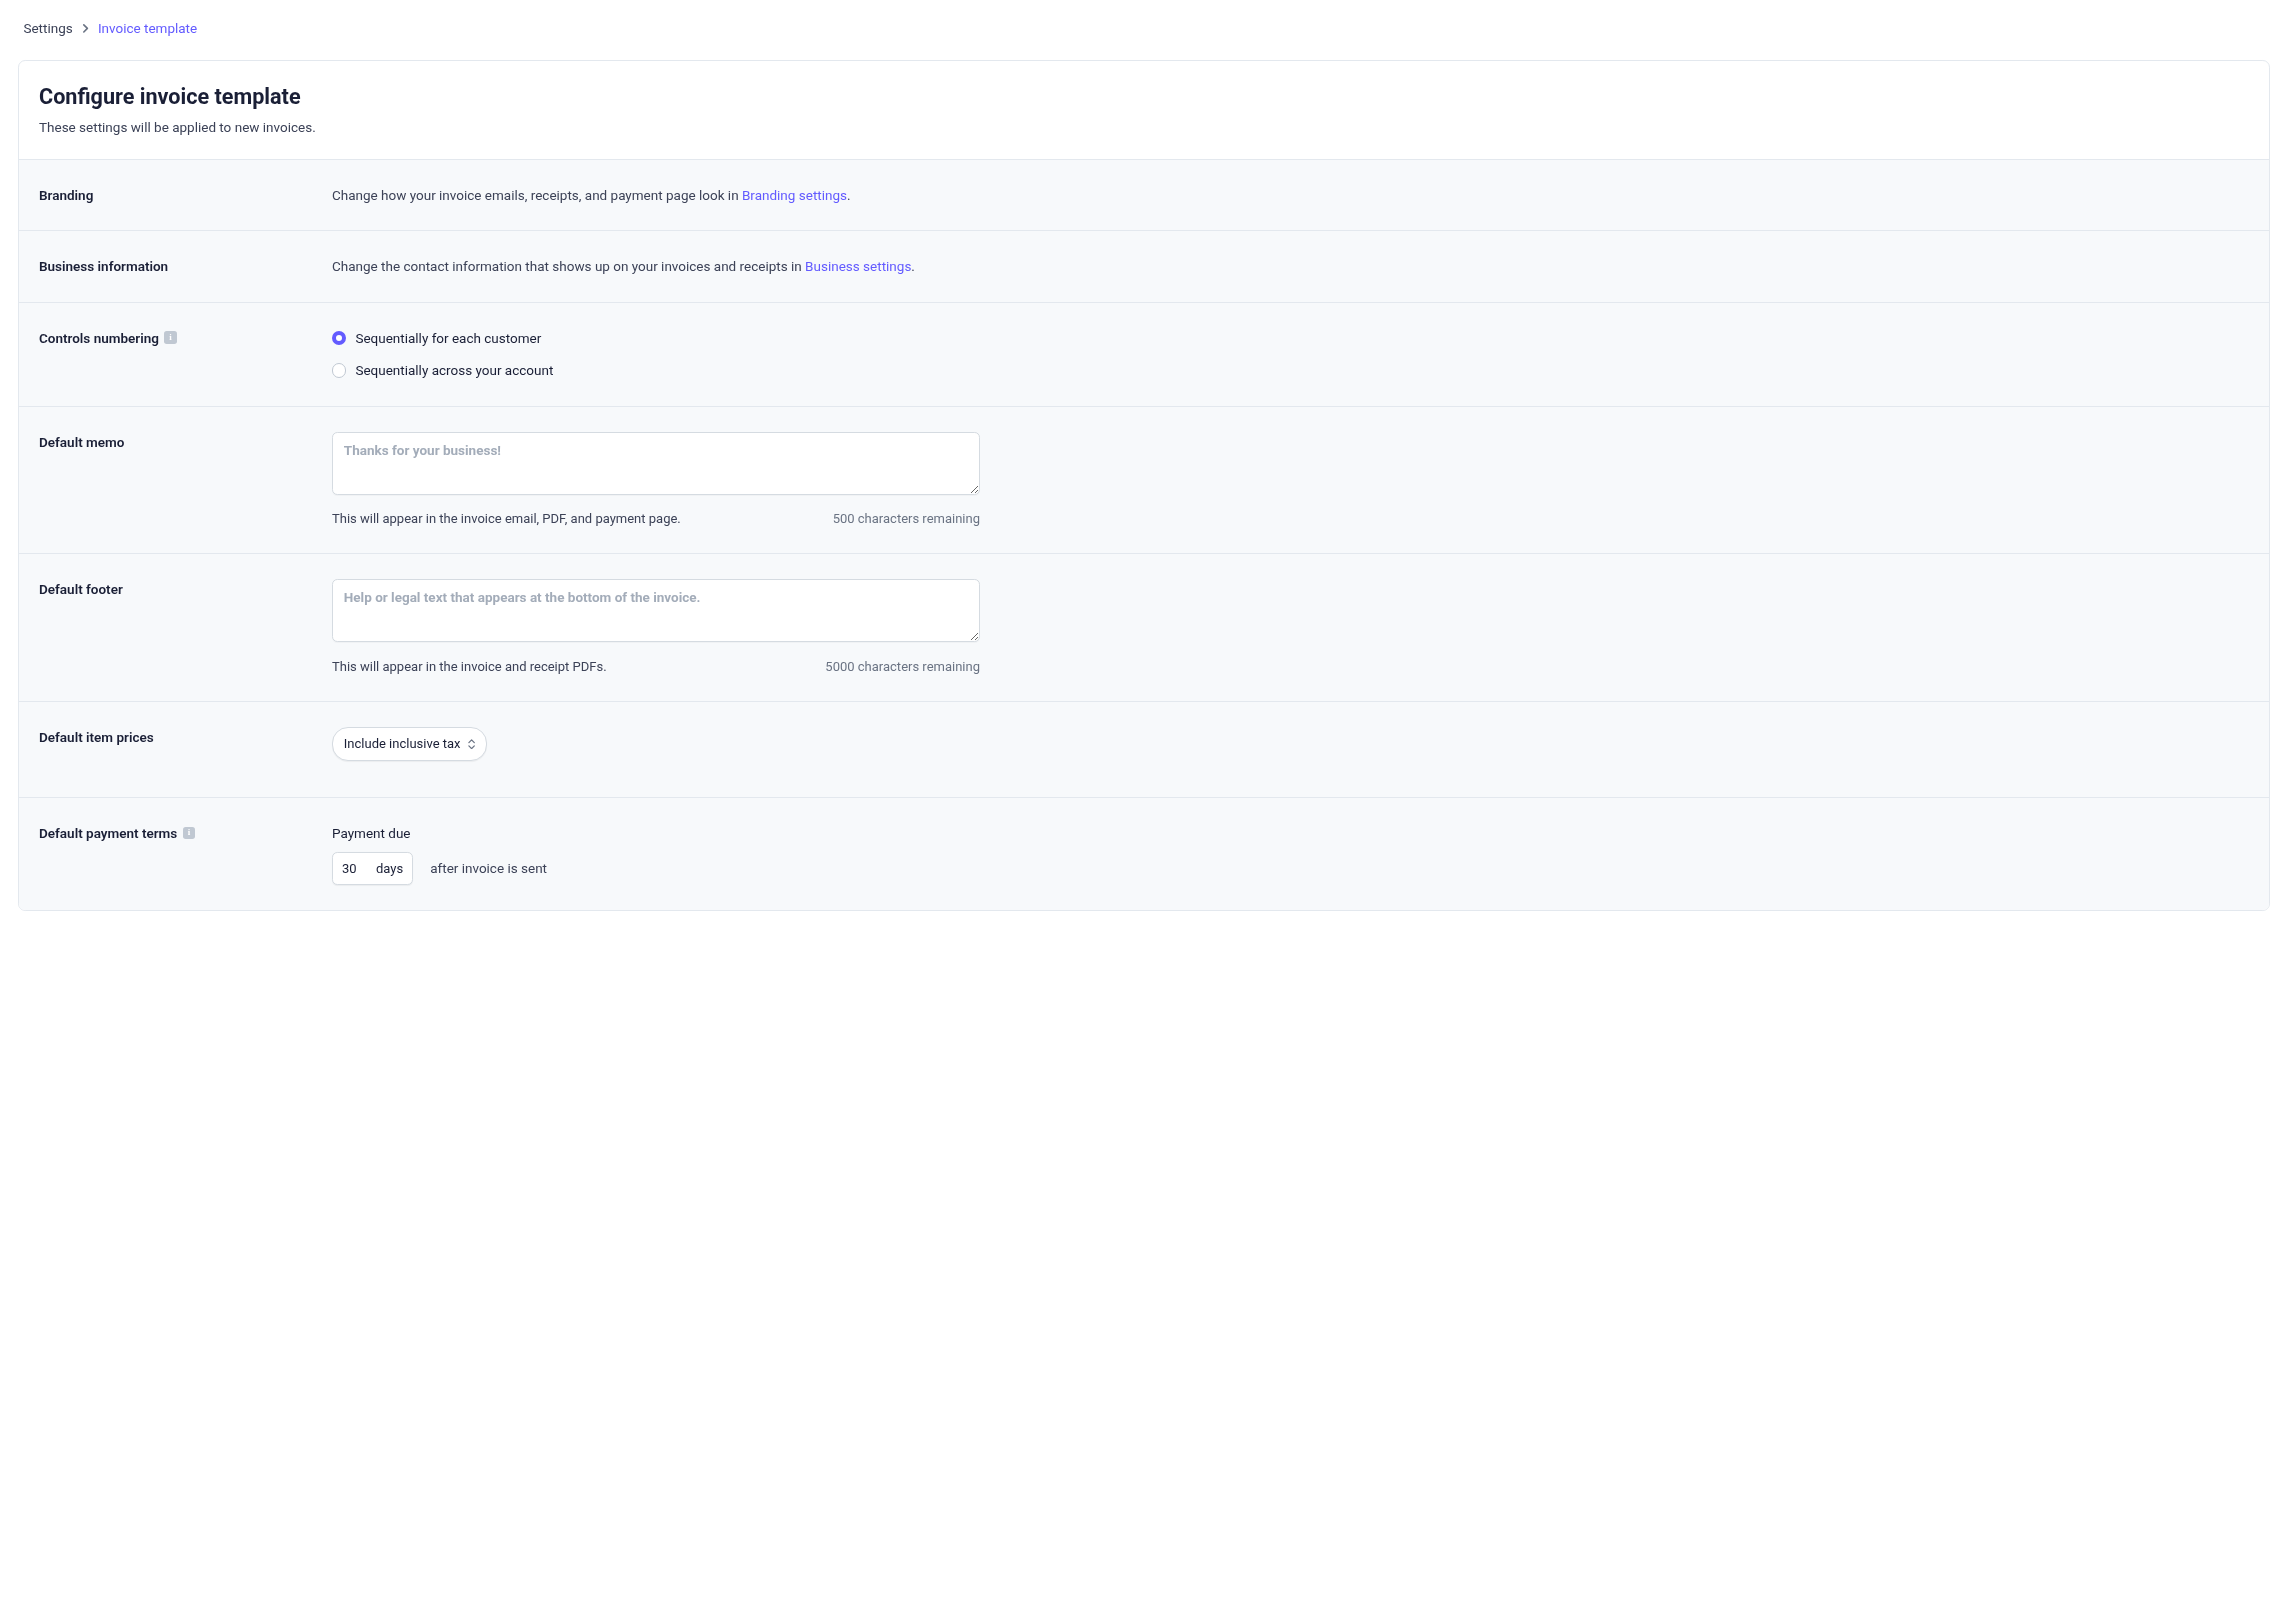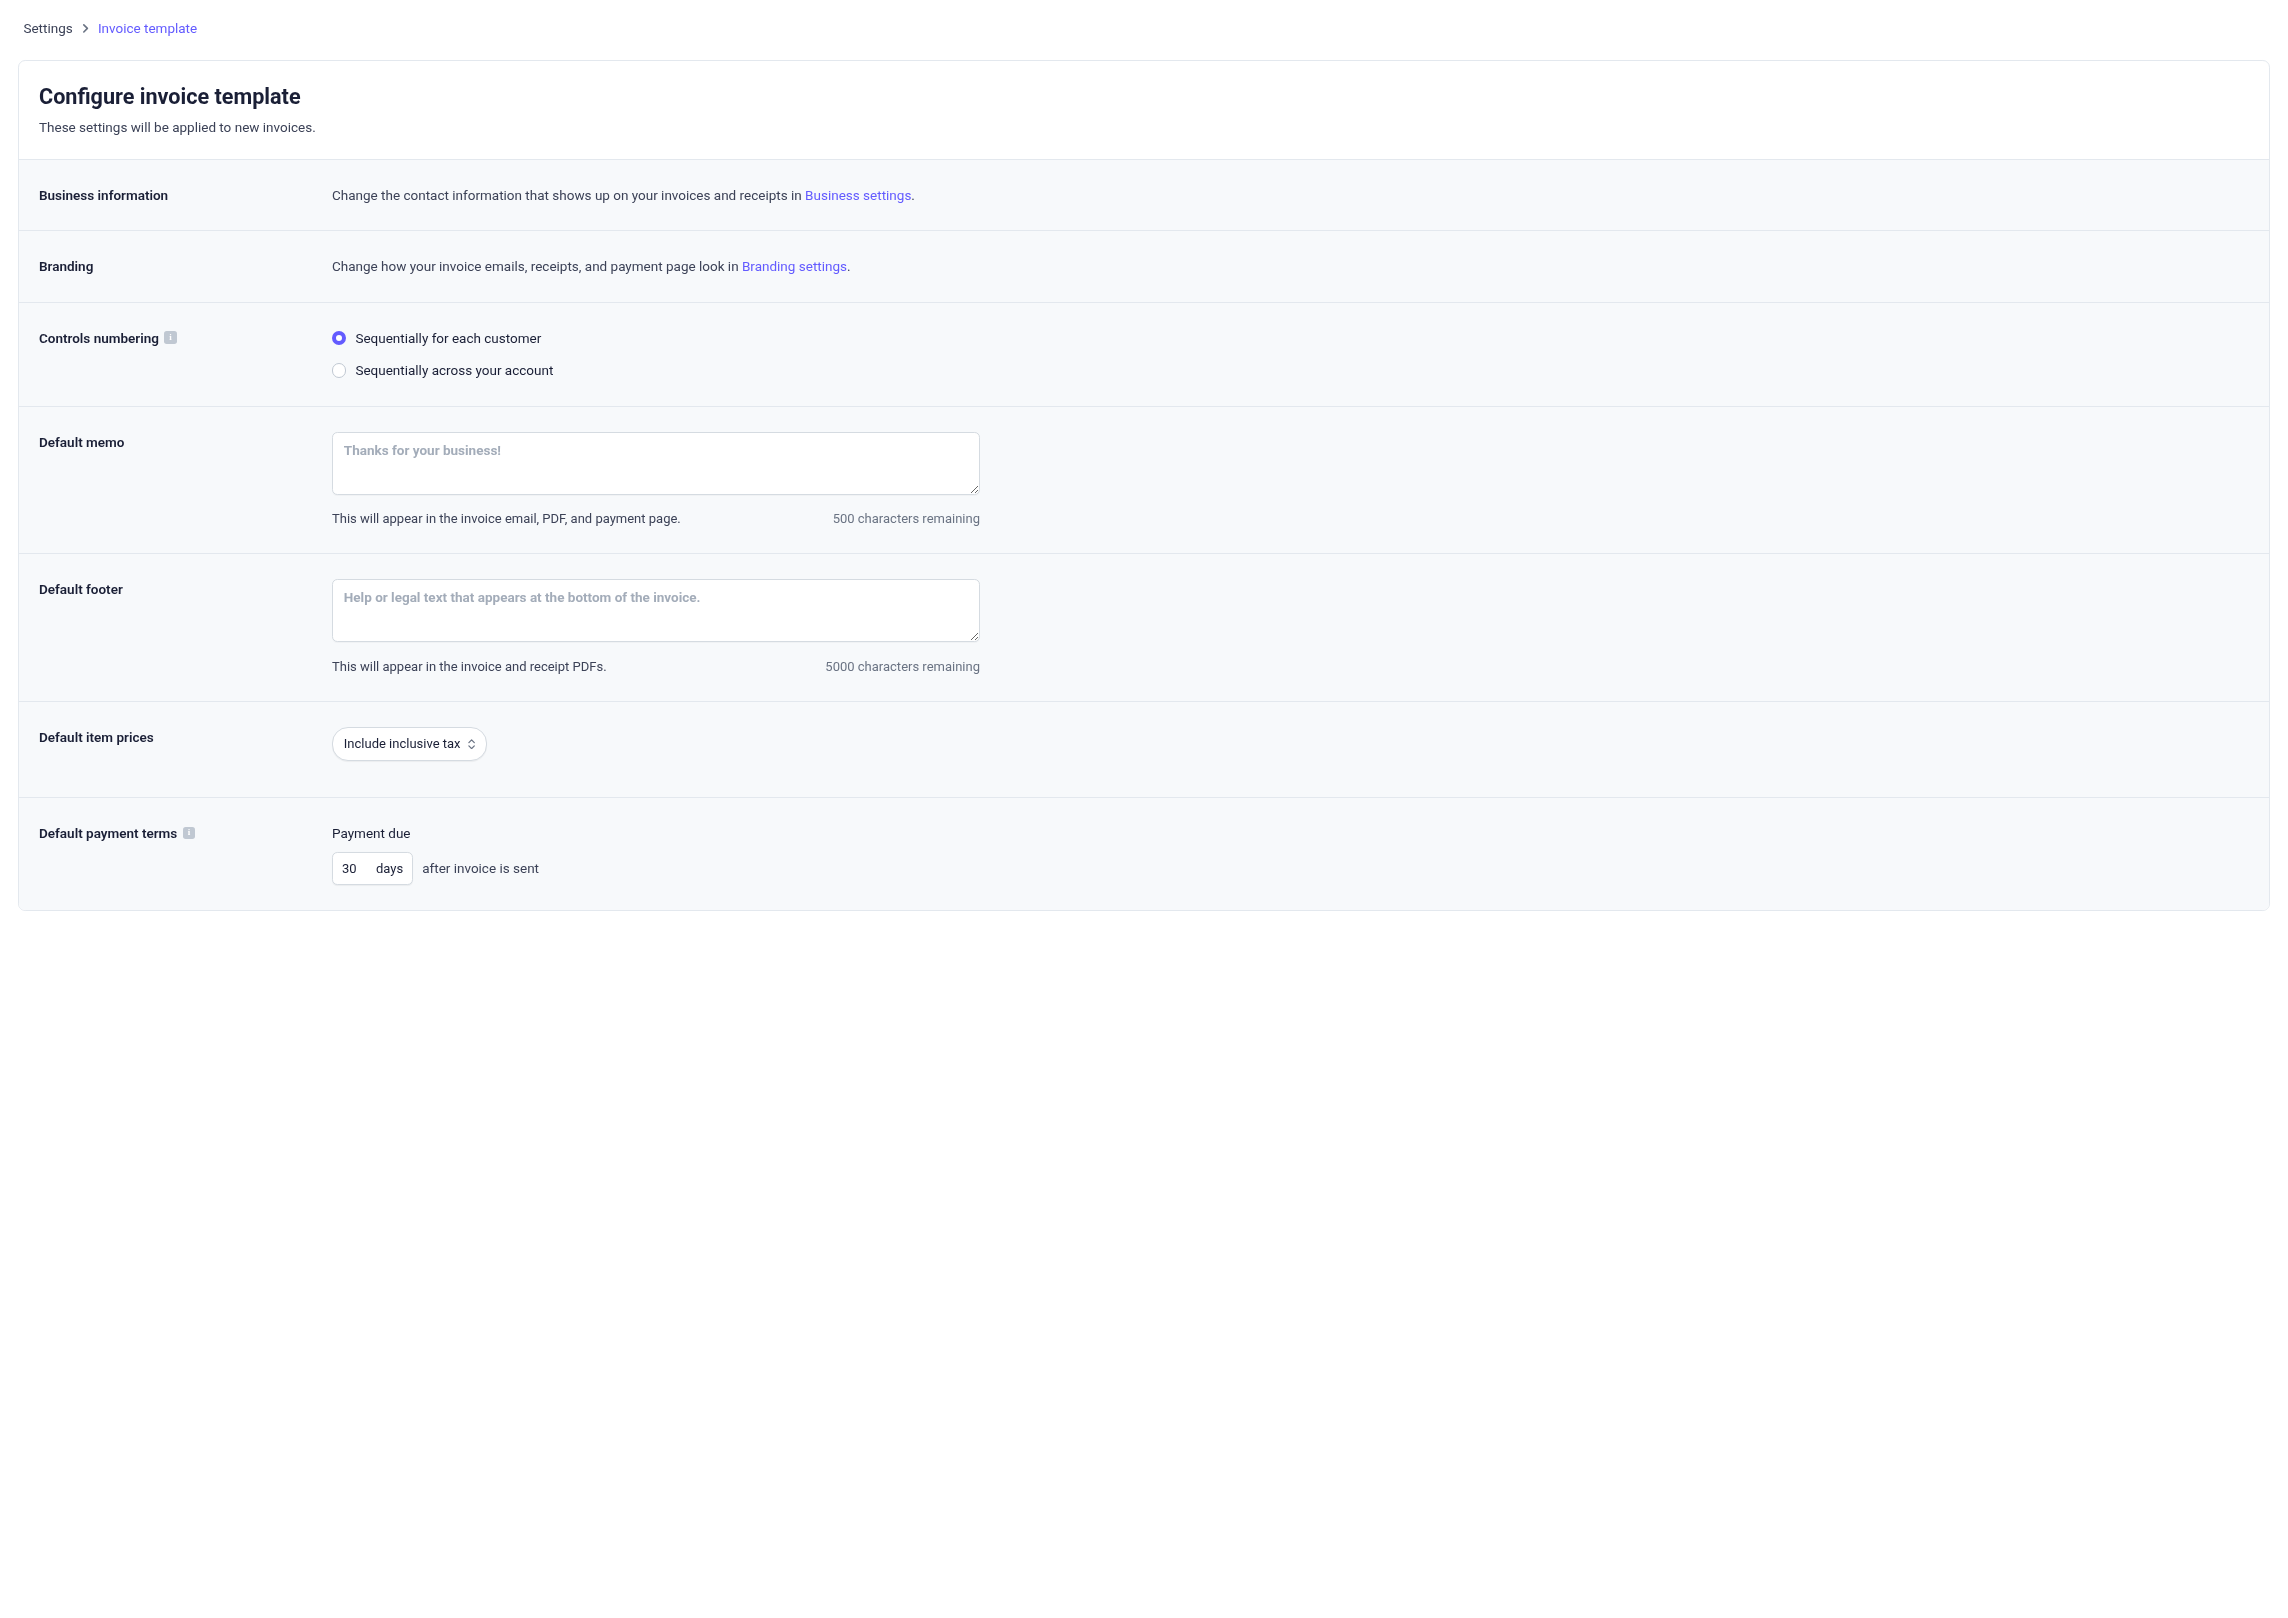--- a/index.html
+++ b/index.html
@@ -181,21 +181,21 @@
       color: #3c4257;
     }
     .sub-label {
       font-size: 13.5px;
       color: #1a1f36;
       margin-bottom: 9px;
     }
     .inline-input-row {
       display: flex;
       align-items: center;
-      gap: 9px;
+      gap: 17px;
     }
     .days-input {
       display: inline-flex;
       align-items: center;
       border: 0.9px solid #d5dbe1;
       border-radius: 5.4px;
       background: #fff;
       padding: 5.4px 9px;
       gap: 9px;
       box-shadow: 0 0.9px 0.9px rgba(0,0,0,0.05);
@@ -232,30 +232,30 @@
 </div>
 
 <div class="main-panel">
 
   <div class="panel-header">
     <div class="panel-title">Configure invoice template</div>
     <div class="panel-subtitle">These settings will be applied to new invoices.</div>
   </div>
 
   <div class="section">
+    <div class="section-label">Branding</div>
+    <div class="section-content">
+      <span>Change how your invoice emails, receipts, and payment page look in </span><span class="link">Branding settings</span><span>.</span>
+    </div>
+  </div>
+
+  <div class="section">
     <div class="section-label">Business information</div>
     <div class="section-content">
       <span>Change the contact information that shows up on your invoices and receipts in </span><span class="link">Business settings</span><span>.</span>
-    </div>
-  </div>
-
-  <div class="section">
-    <div class="section-label">Branding</div>
-    <div class="section-content">
-      <span>Change how your invoice emails, receipts, and payment page look in </span><span class="link">Branding settings</span><span>.</span>
     </div>
   </div>
 
   <div class="section">
     <div class="section-label">
       <span>Controls numbering</span>
       <span class="info-icon"></span>
     </div>
     <div class="section-content">
       <div class="radio-row">

